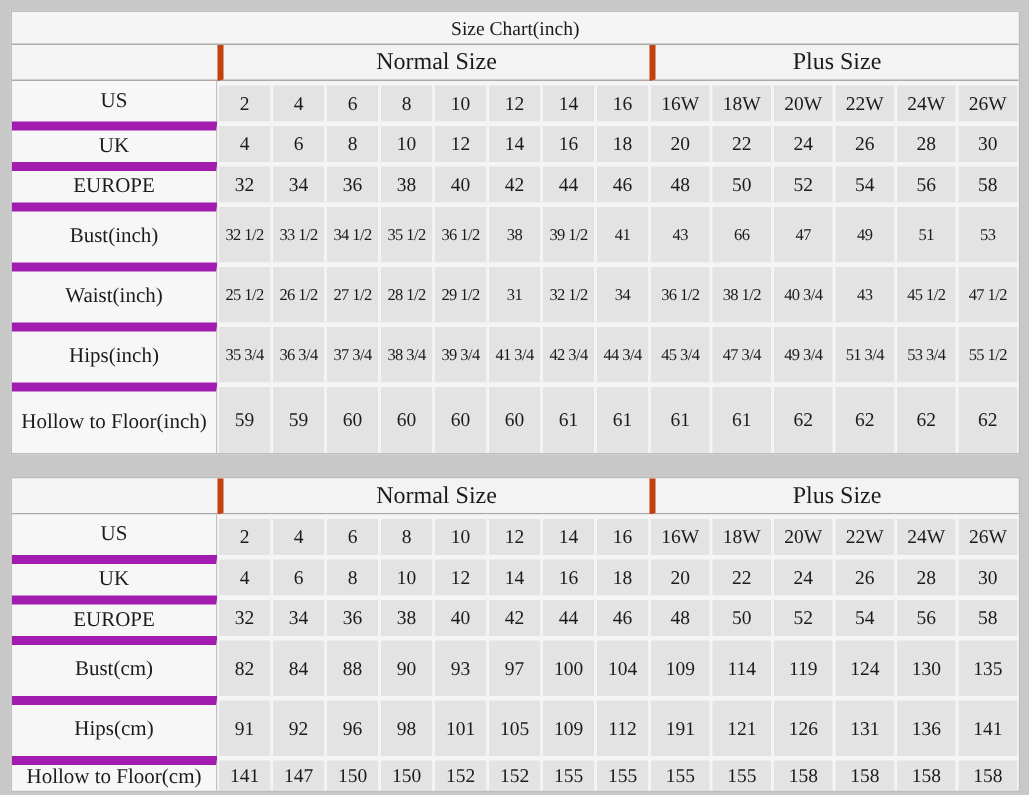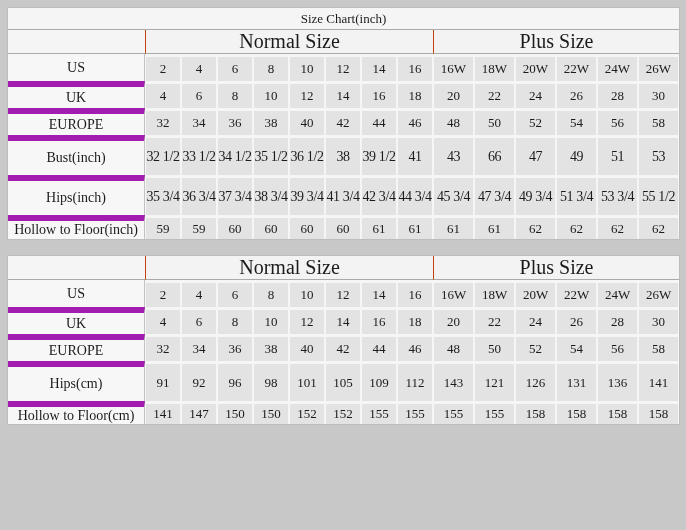--- a/index.html
+++ b/index.html
@@ -33,50 +33,50 @@
     border-bottom: 1px solid #aaaaaa;
     background: #f5f5f5;
   }
 
   tr.group-row { height: 24px; }
   th.corner {
     background: #f5f5f5;
     border-bottom: 1px solid #aaaaaa;
   }
   th.group {
-    font-size: 20px;
+    font-size: 16px;
     background: #f3f3f3;
     border-bottom: 1px solid #aaaaaa;
-    border-left: 1px solid #c2410c;
+    border-left: 4px solid #c2410c;
     margin-top: 24px;
   }
 
   tbody tr { height: 27px; }
   tbody tr:nth-child(n+4) { height: 40px; }
-  tbody tr:last-child { height: 24px; }
+  tbody tr:last-child { height: 47px; }
   #table-cm tbody tr:last-child { height: 23px; }
 
   td.label {
     background: #f7f7f7;
     font-size: 14px;
     border-top: 6px solid #a21caf;
     border-right: 1px solid #c2c2c2;
   }
   tbody tr:first-child td.label { border-top-width: 0; }
 
   td.val {
     background: #e3e3e3;
     font-size: 13px;
     border-left: 1px solid #f5f5f5;
     border-right: 1px solid #f5f5f5;
     border-top: 3px solid #f5f5f5;
     white-space: nowrap;
     overflow: hidden;
   }
-  tr.frac td.val { font-size: 14px; letter-spacing: -0.4px; }
+  tr.frac td.val { font-size: 11px; letter-spacing: -0.4px; }
 </style>
 </head>
 <body>
 
 <div class="page">
 
   <section class="chart">
     <table class="size-table" id="table-inch">
       <colgroup>
         <col class="c-label">
@@ -168,20 +168,37 @@
             <td class="val">39 1/2</td>
             <td class="val">41</td>
             <td class="val plus">43</td>
             <td class="val plus">66</td>
             <td class="val plus">47</td>
             <td class="val plus">49</td>
             <td class="val plus">51</td>
             <td class="val plus">53</td>
           </tr>
           <tr class="frac">
+            <td class="label">Waist(inch)</td>
+            <td class="val">25 1/2</td>
+            <td class="val">26 1/2</td>
+            <td class="val">27 1/2</td>
+            <td class="val">28 1/2</td>
+            <td class="val">29 1/2</td>
+            <td class="val">31</td>
+            <td class="val">32 1/2</td>
+            <td class="val">34</td>
+            <td class="val plus">36 1/2</td>
+            <td class="val plus">38 1/2</td>
+            <td class="val plus">40 3/4</td>
+            <td class="val plus">43</td>
+            <td class="val plus">45 1/2</td>
+            <td class="val plus">47 1/2</td>
+          </tr>
+          <tr class="frac">
             <td class="label">Hips(inch)</td>
             <td class="val">35 3/4</td>
             <td class="val">36 3/4</td>
             <td class="val">37 3/4</td>
             <td class="val">38 3/4</td>
             <td class="val">39 3/4</td>
             <td class="val">41 3/4</td>
             <td class="val">42 3/4</td>
             <td class="val">44 3/4</td>
             <td class="val plus">45 3/4</td>
@@ -284,30 +301,47 @@
             <td class="val">44</td>
             <td class="val">46</td>
             <td class="val plus">48</td>
             <td class="val plus">50</td>
             <td class="val plus">52</td>
             <td class="val plus">54</td>
             <td class="val plus">56</td>
             <td class="val plus">58</td>
           </tr>
           <tr>
+            <td class="label">Bust(cm)</td>
+            <td class="val">82</td>
+            <td class="val">84</td>
+            <td class="val">88</td>
+            <td class="val">90</td>
+            <td class="val">93</td>
+            <td class="val">97</td>
+            <td class="val">100</td>
+            <td class="val">104</td>
+            <td class="val plus">109</td>
+            <td class="val plus">114</td>
+            <td class="val plus">119</td>
+            <td class="val plus">124</td>
+            <td class="val plus">130</td>
+            <td class="val plus">135</td>
+          </tr>
+          <tr>
             <td class="label">Hips(cm)</td>
             <td class="val">91</td>
             <td class="val">92</td>
             <td class="val">96</td>
             <td class="val">98</td>
             <td class="val">101</td>
             <td class="val">105</td>
             <td class="val">109</td>
             <td class="val">112</td>
-            <td class="val plus">143</td>
+            <td class="val plus">191</td>
             <td class="val plus">121</td>
             <td class="val plus">126</td>
             <td class="val plus">131</td>
             <td class="val plus">136</td>
             <td class="val plus">141</td>
           </tr>
           <tr>
             <td class="label">Hollow to Floor(cm)</td>
             <td class="val">141</td>
             <td class="val">147</td>

